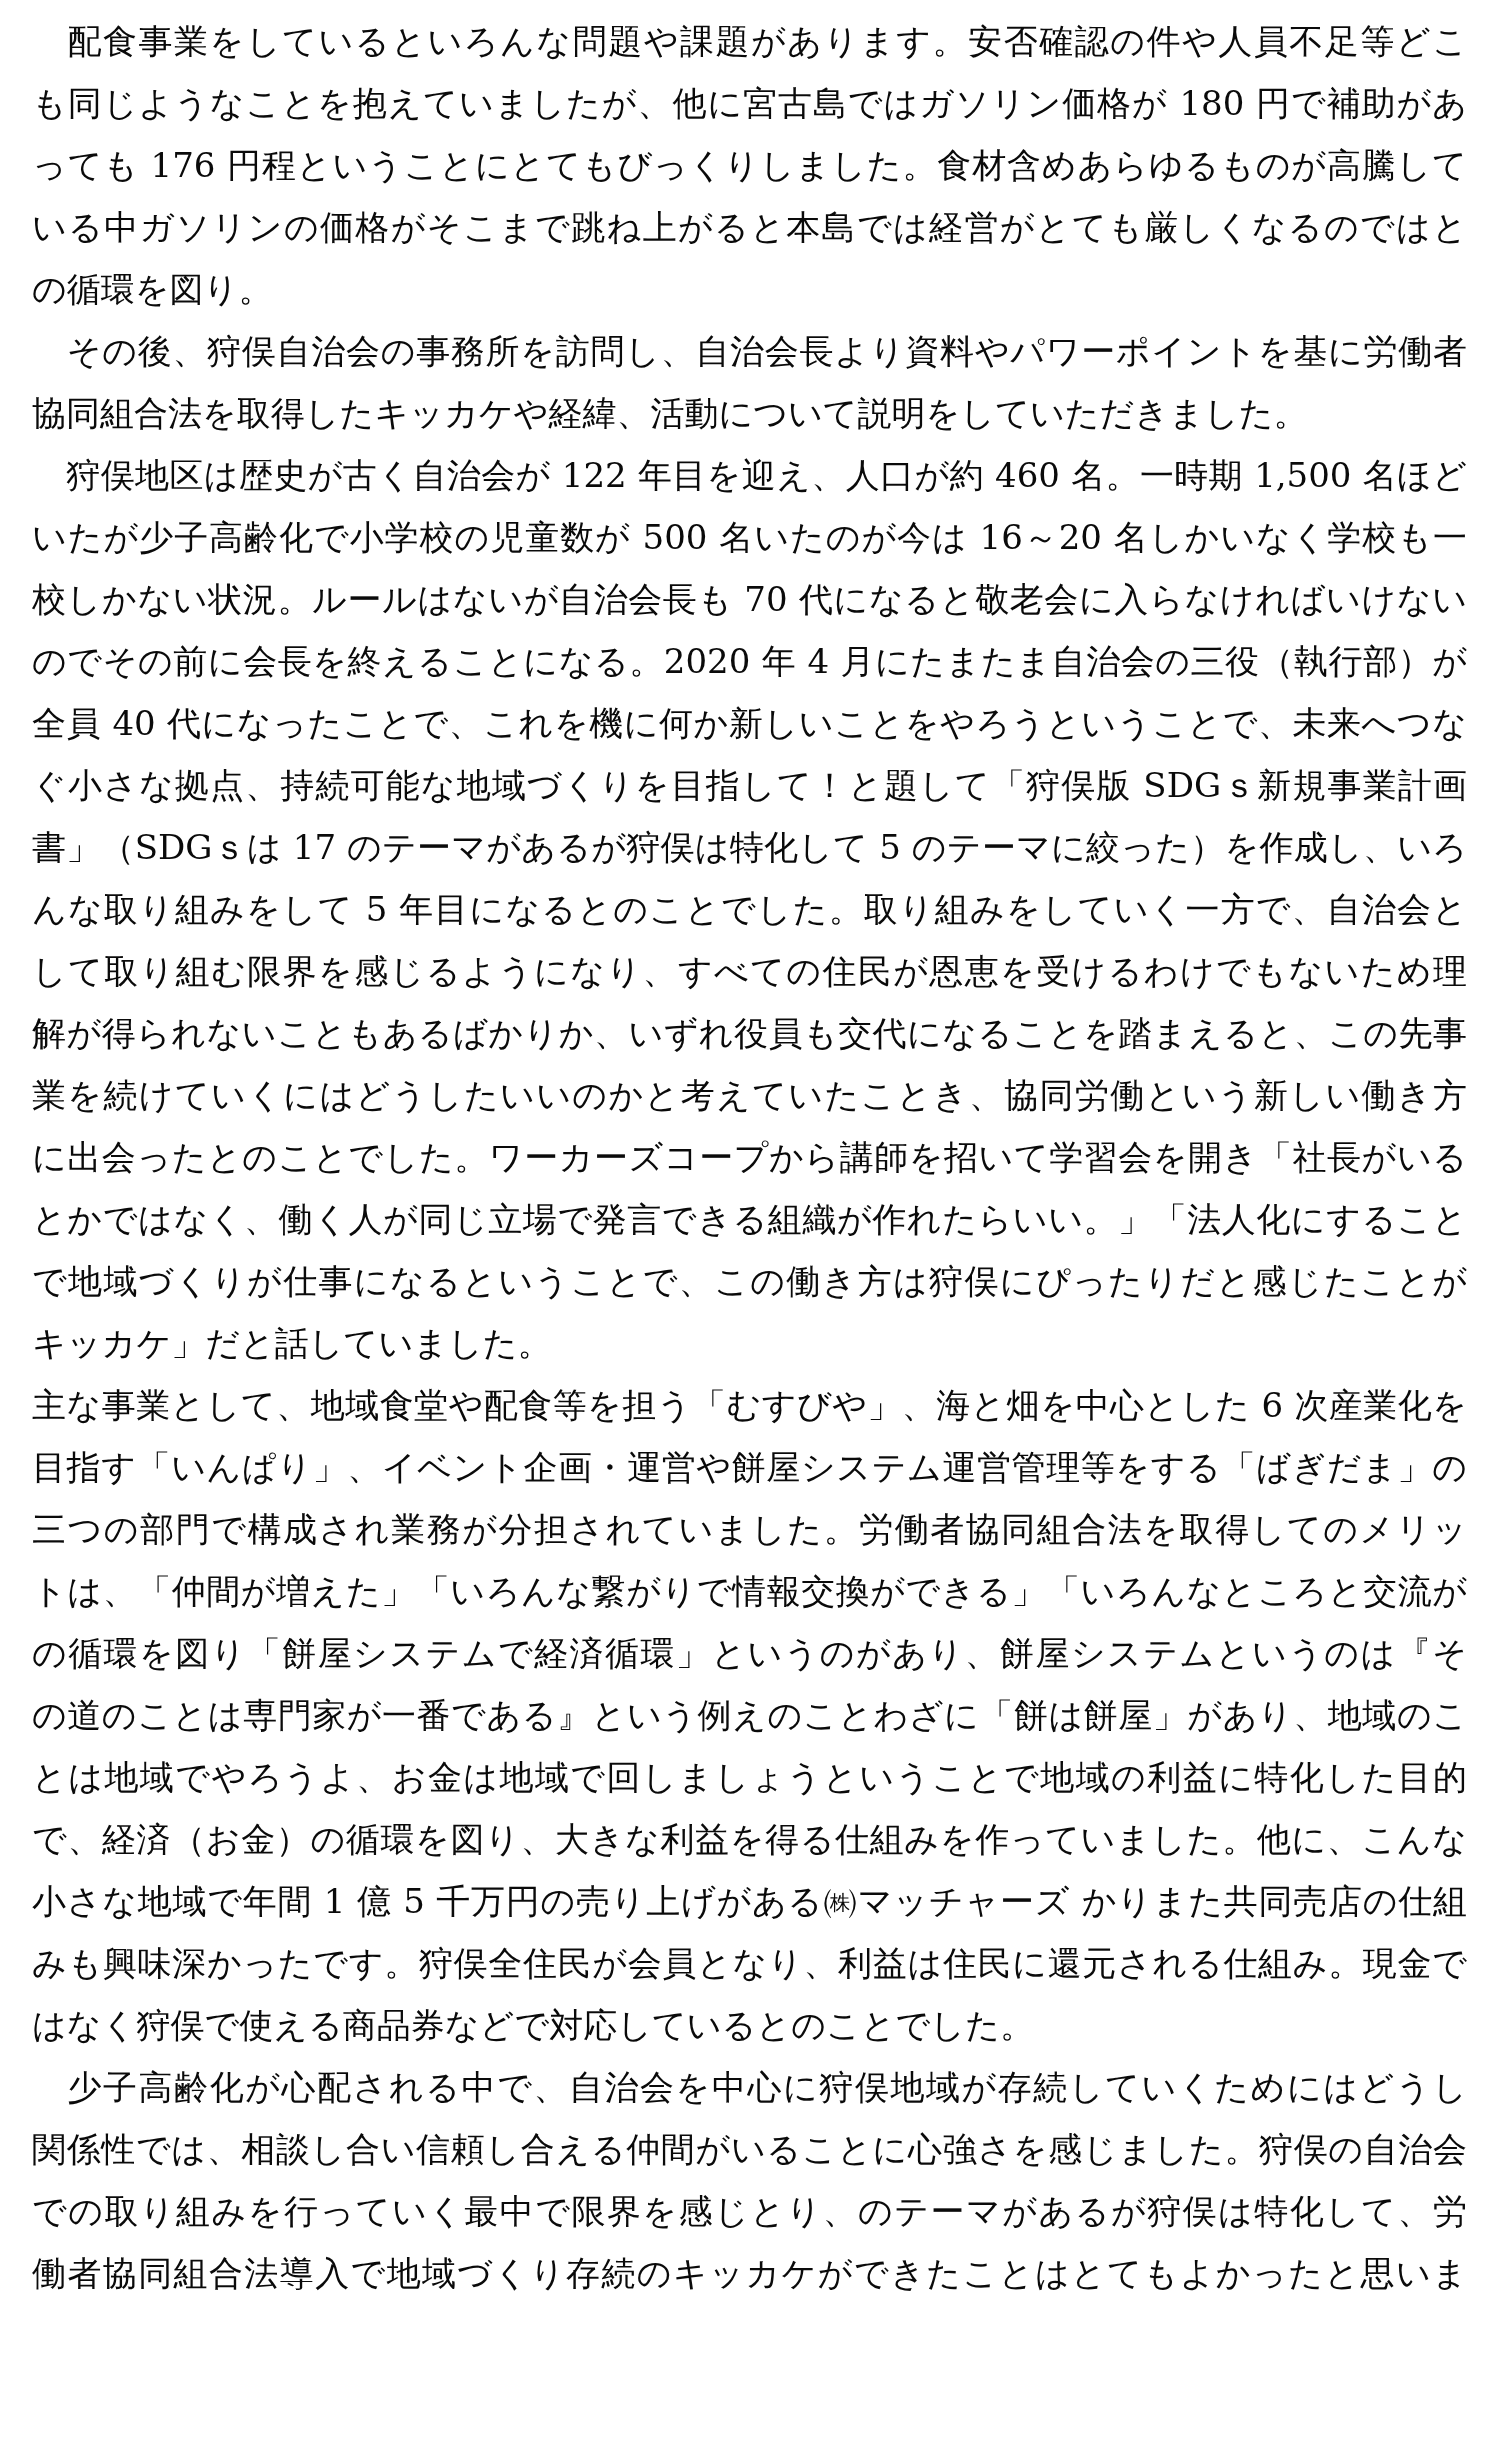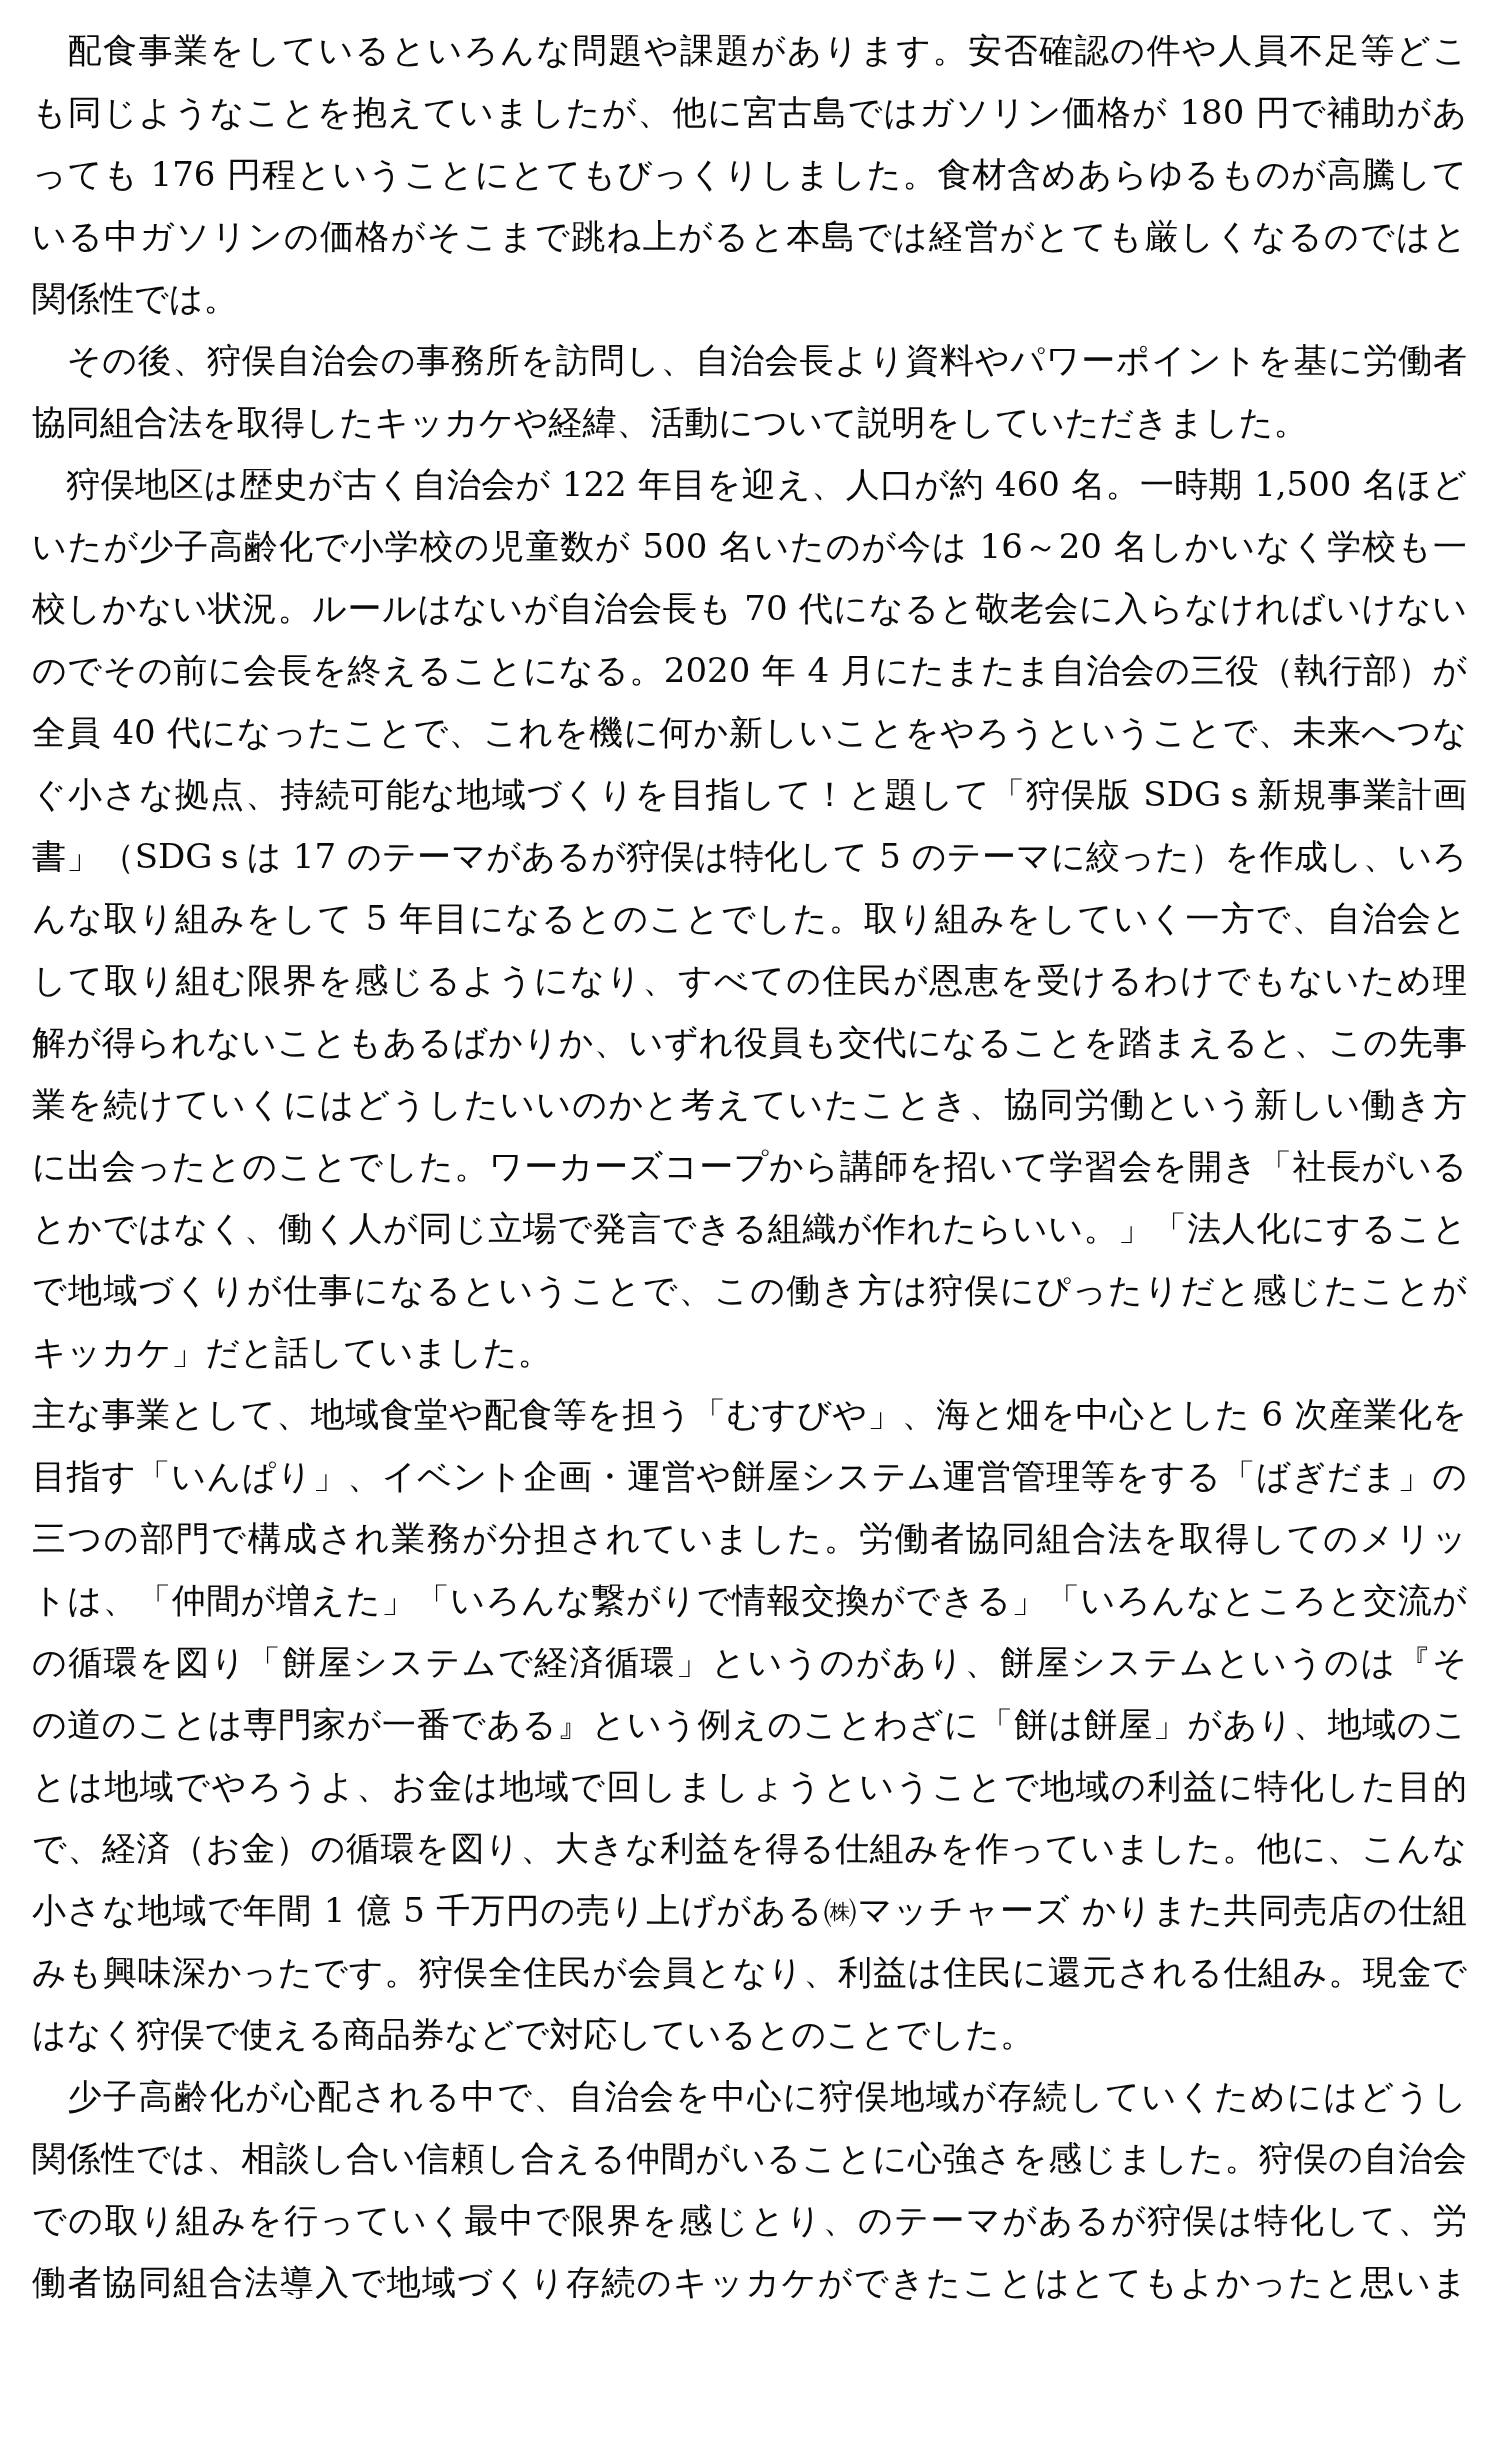--- a/index.html
+++ b/index.html
@@ -11,21 +11,21 @@
     width: 1499px;
     height: 2462px;
     overflow: hidden;
     color: #0a0a0a;
     font-family: "DejaVu Serif", "Liberation Serif", serif;
   }
   .page {
     box-sizing: border-box;
     width: 1499px;
     height: 2462px;
-    padding: 19px 32px 0 32px;
+    padding: 10px 32px 0 32px;
     background: #ffffff;
   }
   .line {
     font-size: 34px;
     height: 62px;
     line-height: 62px;
     white-space: pre;
     text-align: justify;
     text-align-last: justify;
     text-justify: inter-character;
@@ -37,21 +37,21 @@
   }
 </style>
 </head>
 <body>
 
 <div class="page" id="page">
     <div class="line">　配食事業をしているといろんな問題や課題があります。安否確認の件や人員不足等どこ</div>
     <div class="line">も同じようなことを抱えていましたが、他に宮古島ではガソリン価格が 180 円で補助があ</div>
     <div class="line">っても 176 円程ということにとてもびっくりしました。食材含めあらゆるものが高騰して</div>
     <div class="line">いる中ガソリンの価格がそこまで跳ね上がると本島では経営がとても厳しくなるのではと</div>
-    <div class="line last">関係性では。</div>
+    <div class="line last">の循環を図り。</div>
     <div class="line">　その後、狩俣自治会の事務所を訪問し、自治会長より資料やパワーポイントを基に労働者</div>
     <div class="line last">協同組合法を取得したキッカケや経緯、活動について説明をしていただきました。</div>
     <div class="line">　狩俣地区は歴史が古く自治会が 122 年目を迎え、人口が約 460 名。一時期 1,500 名ほど</div>
     <div class="line">いたが少子高齢化で小学校の児童数が 500 名いたのが今は 16～20 名しかいなく学校も一</div>
     <div class="line">校しかない状況。ルールはないが自治会長も 70 代になると敬老会に入らなければいけない</div>
     <div class="line">のでその前に会長を終えることになる。2020 年 4 月にたまたま自治会の三役（執行部）が</div>
     <div class="line">全員 40 代になったことで、これを機に何か新しいことをやろうということで、未来へつな</div>
     <div class="line">ぐ小さな拠点、持続可能な地域づくりを目指して！と題して「狩俣版 SDGｓ新規事業計画</div>
     <div class="line">書」（SDGｓは 17 のテーマがあるが狩俣は特化して 5 のテーマに絞った）を作成し、いろ</div>
     <div class="line">んな取り組みをして 5 年目になるとのことでした。取り組みをしていく一方で、自治会と</div>

